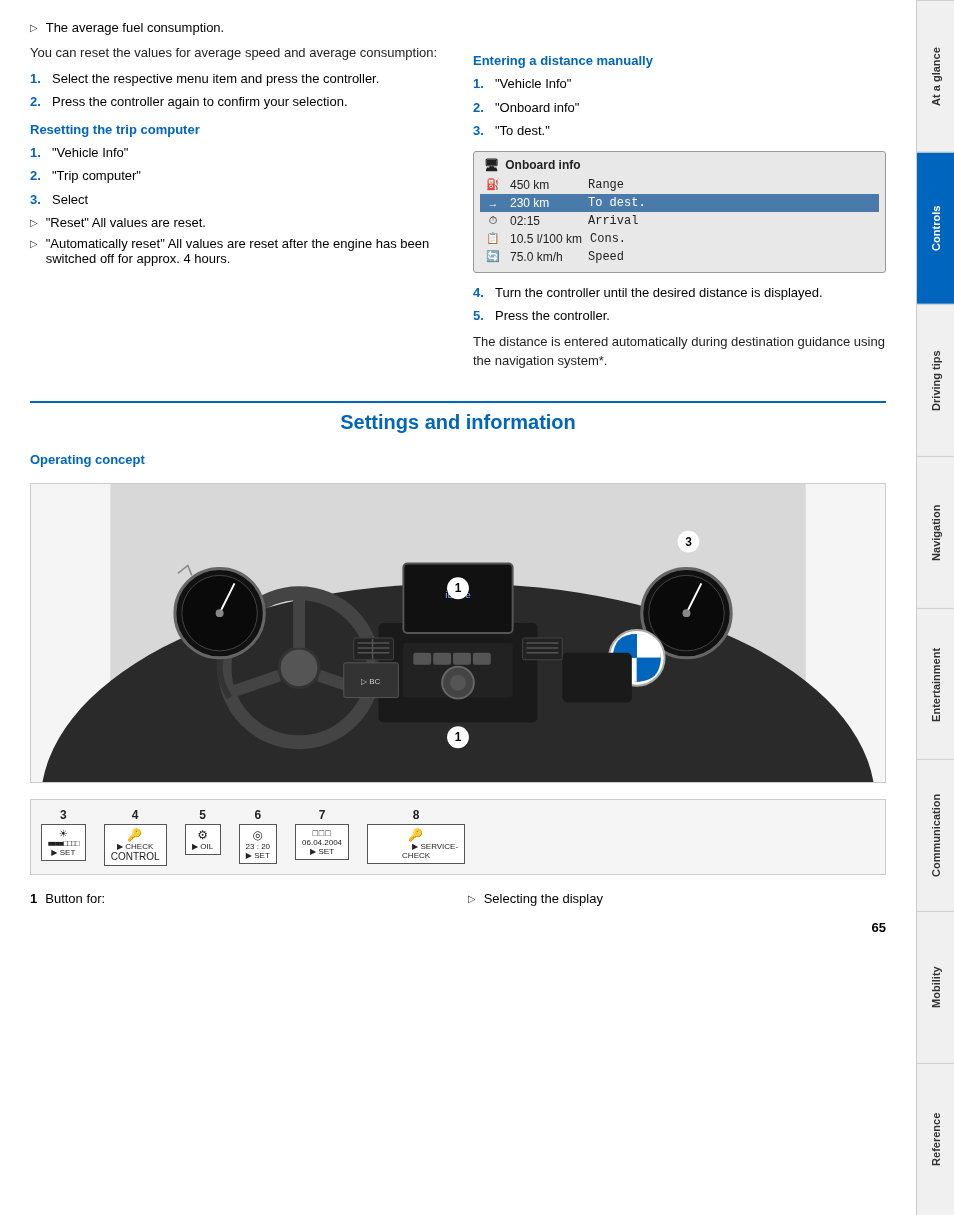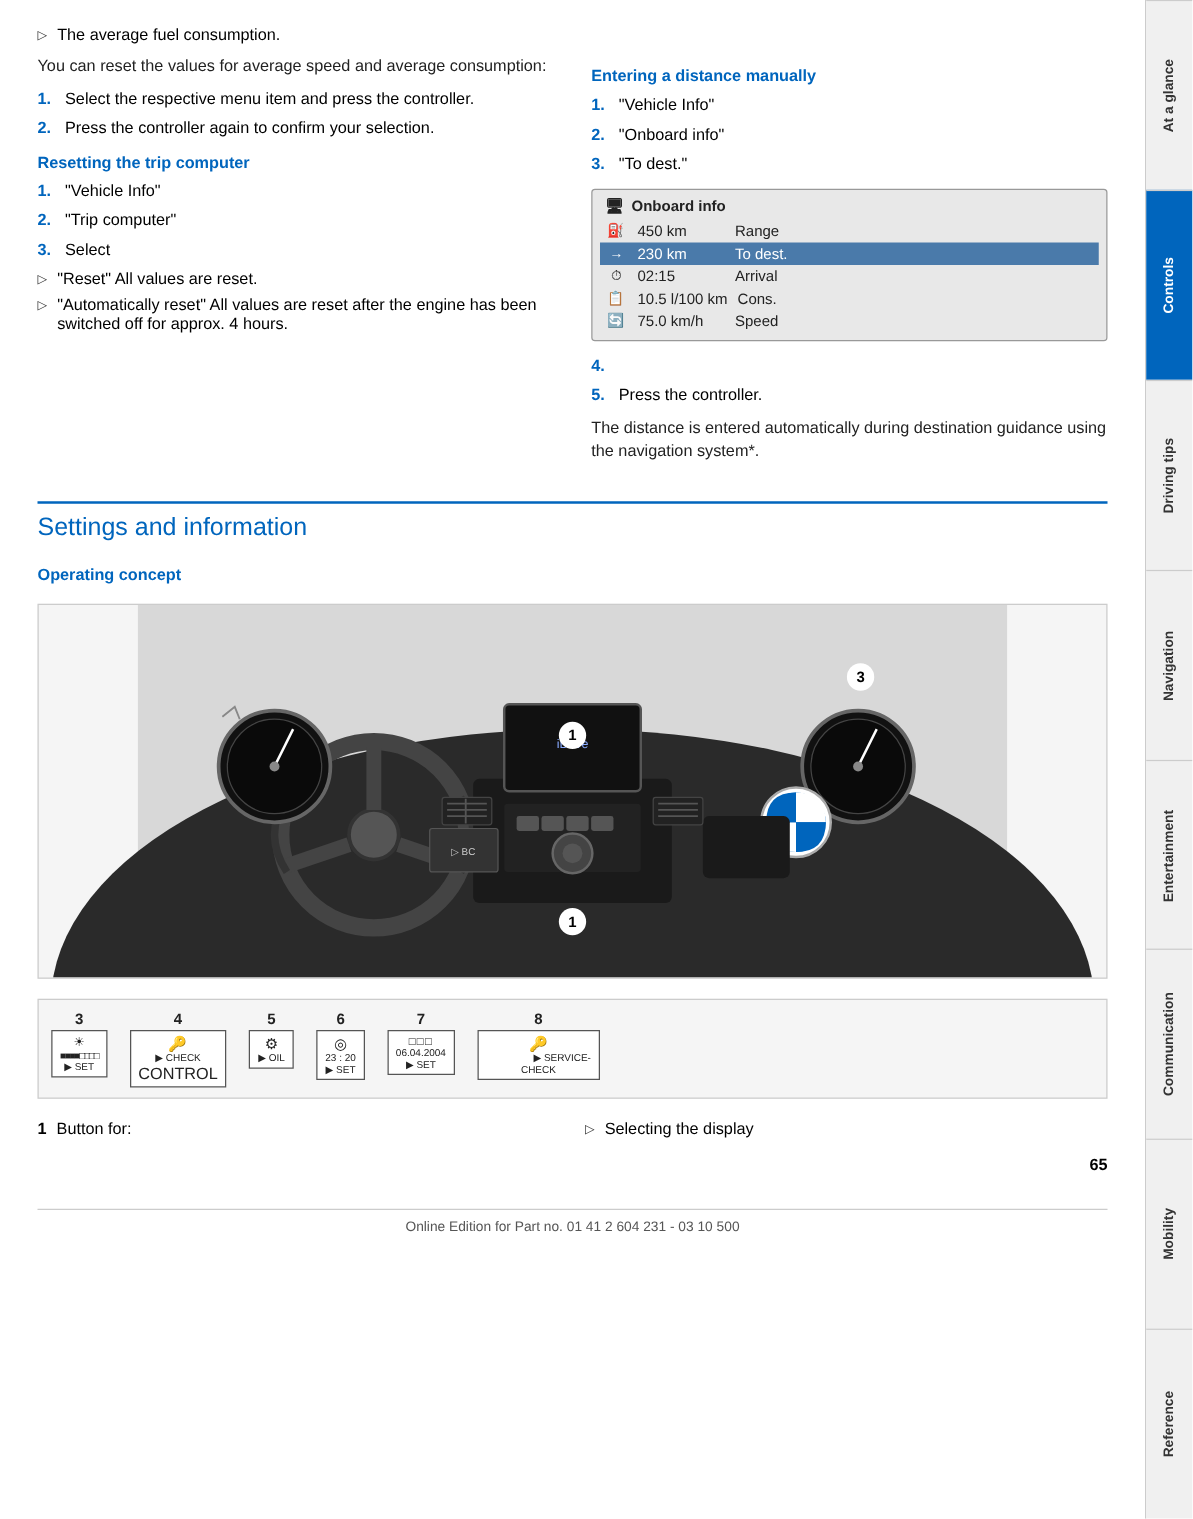--- a/index.html
+++ b/index.html
@@ -75,26 +75,27 @@
     }
     .section-heading {
       color: #0065BD;
       font-weight: bold;
       font-size: 13px;
       margin-bottom: 6px;
       margin-top: 10px;
     }
     .section-heading-large {
       color: #0065BD;
-      font-weight: normal;
+      font-weight: bold;
       font-size: 20px;
       margin-bottom: 8px;
       margin-top: 14px;
       border-top: 2px solid #0065BD;
       padding-top: 8px;
+      text-align: center;
     }
     .body-text {
       font-size: 13px;
       line-height: 1.5;
       margin-bottom: 6px;
       color: #222;
     }
     .numbered-list {
       list-style: none;
       padding: 0;
@@ -146,20 +147,21 @@
     .onboard-info-row .icon {
       width: 18px;
       text-align: center;
       font-size: 11px;
     }
     .onboard-info-row .value {
       min-width: 70px;
     }
     .onboard-info-row .label {
       flex: 1;
+      font-family: Liberation Mono, monospace;
     }
     .car-image-container {
       width: 100%;
       background: #f5f5f5;
       border: 1px solid #ccc;
       margin: 10px 0;
       height: 300px;
       position: relative;
       overflow: hidden;
     }
@@ -335,20 +337,21 @@
           <div class="onboard-info-row">
             <span class="icon">🔄</span>
             <span class="value">75.0 km/h</span>
             <span class="label">Speed</span>
           </div>
         </div>
 
         <ol class="numbered-list">
           <li>
             <span class="num">4.</span>
+            <span>Turn the controller until the desired distance is displayed.</span>
           </li>
           <li>
             <span class="num">5.</span>
             <span>Press the controller.</span>
           </li>
         </ol>
 
         <p class="body-text">The distance is entered automatically during destination guidance using the navigation system*.</p>
       </div>
 
@@ -447,21 +450,21 @@
         <div style="font-size:10px;">☀</div>
         <div style="font-size:8px;letter-spacing:-1px;">■■■■□□□□</div>
         <div style="font-size:8px;">▶ SET</div>
       </div>
     </div>
     <div class="control-item">
       <span class="ctrl-num">4</span>
       <div class="ctrl-icon-box">
         <div style="font-size:12px;">🔑</div>
         <div style="font-size:8px;">▶ CHECK</div>
-        <div style="font-size:13px;">CONTROL</div>
+        <div style="font-size:10px;">CONTROL</div>
       </div>
     </div>
     <div class="control-item">
       <span class="ctrl-num">5</span>
       <div class="ctrl-icon-box">
         <div style="font-size:12px;">⚙</div>
         <div style="font-size:8px;">▶ OIL</div>
       </div>
     </div>
     <div class="control-item">
@@ -501,21 +504,20 @@
       <div class="bullet-arrow">
         <span class="arrow">▷</span>
         <span>Selecting the display</span>
       </div>
     </div>
   </div>
 
   <div style="display:flex;justify-content:flex-end;align-items:center;margin-top:8px;">
     <span class="page-num">65</span>
   </div>
-  <div class="page-footer">Online Edition for Part no. 01 41 2 604 231 - 03 10 500</div>
 
 </div>
 
 <div class="right-sidebar">
   <div class="sidebar-tab">
     <span>At a glance</span>
   </div>
   <div class="sidebar-tab active blue">
     <span>Controls</span>
   </div>

